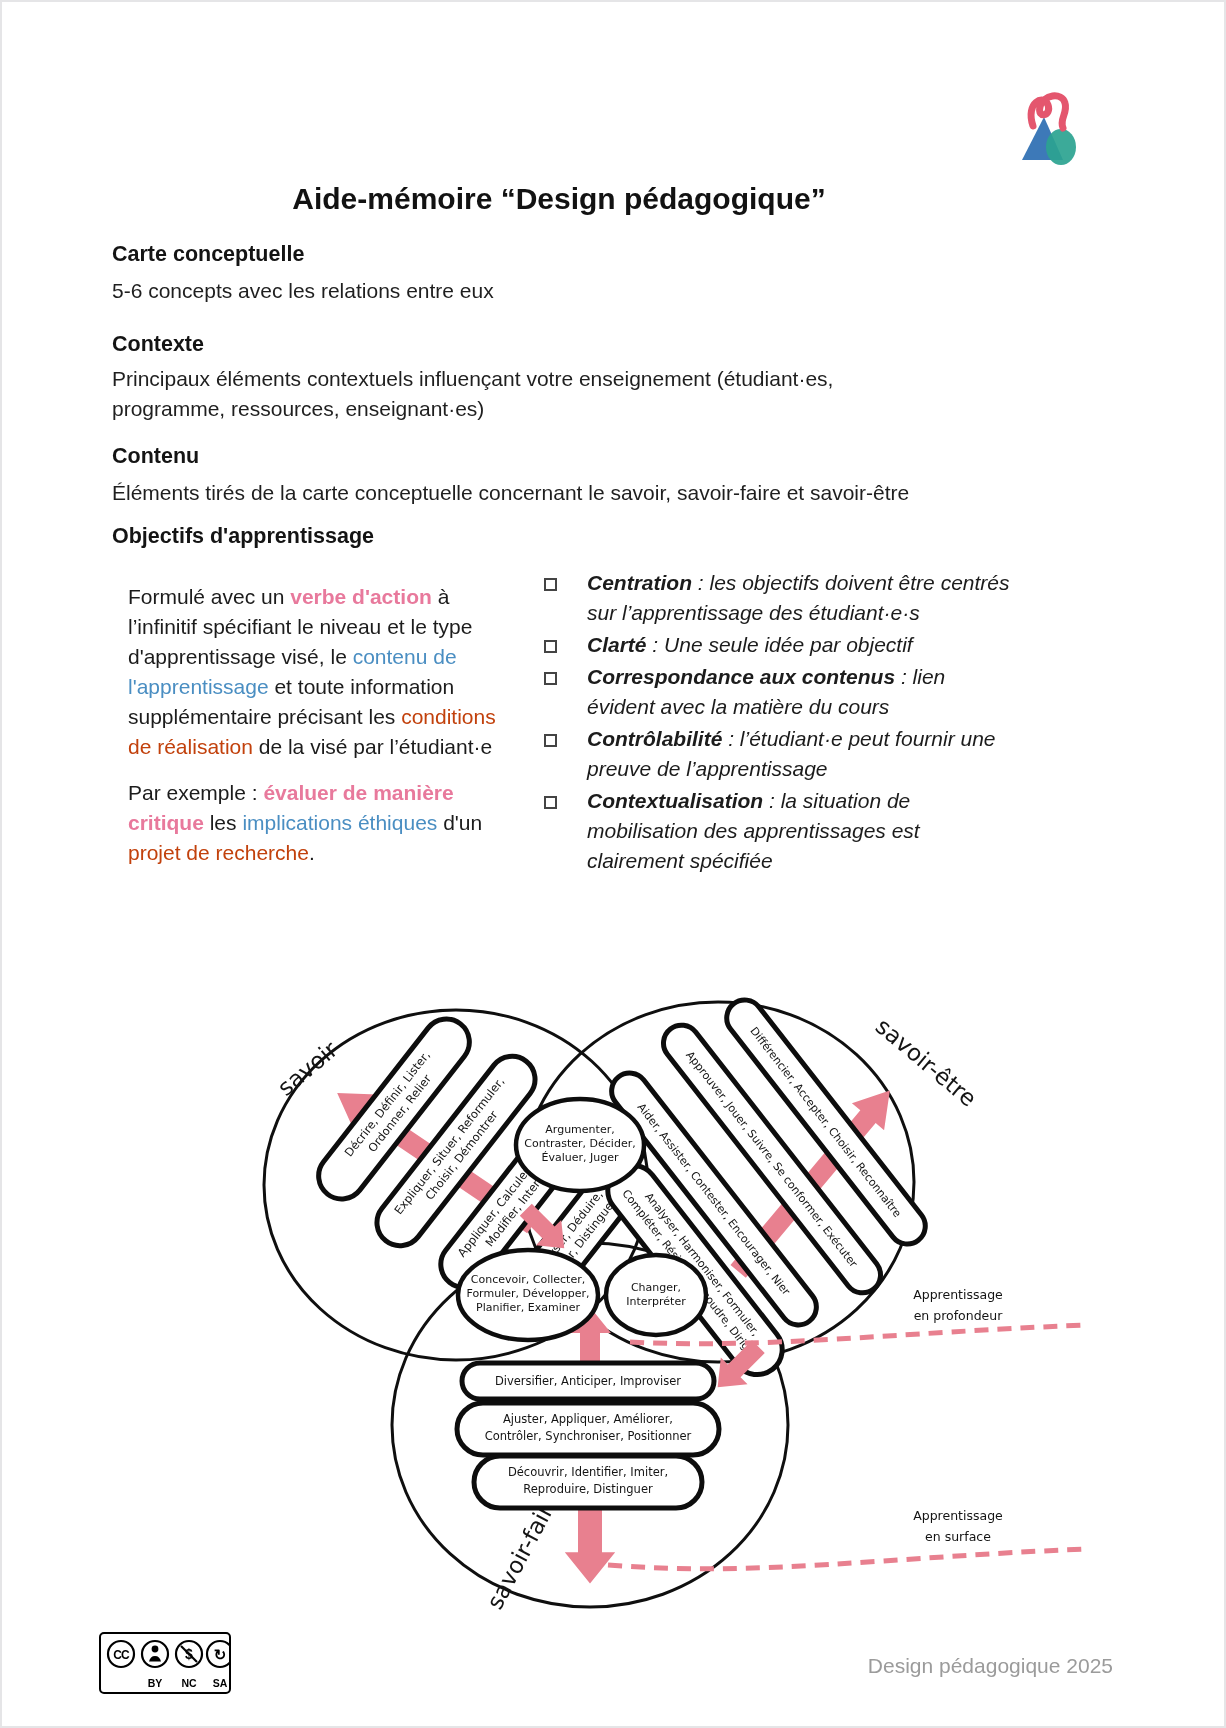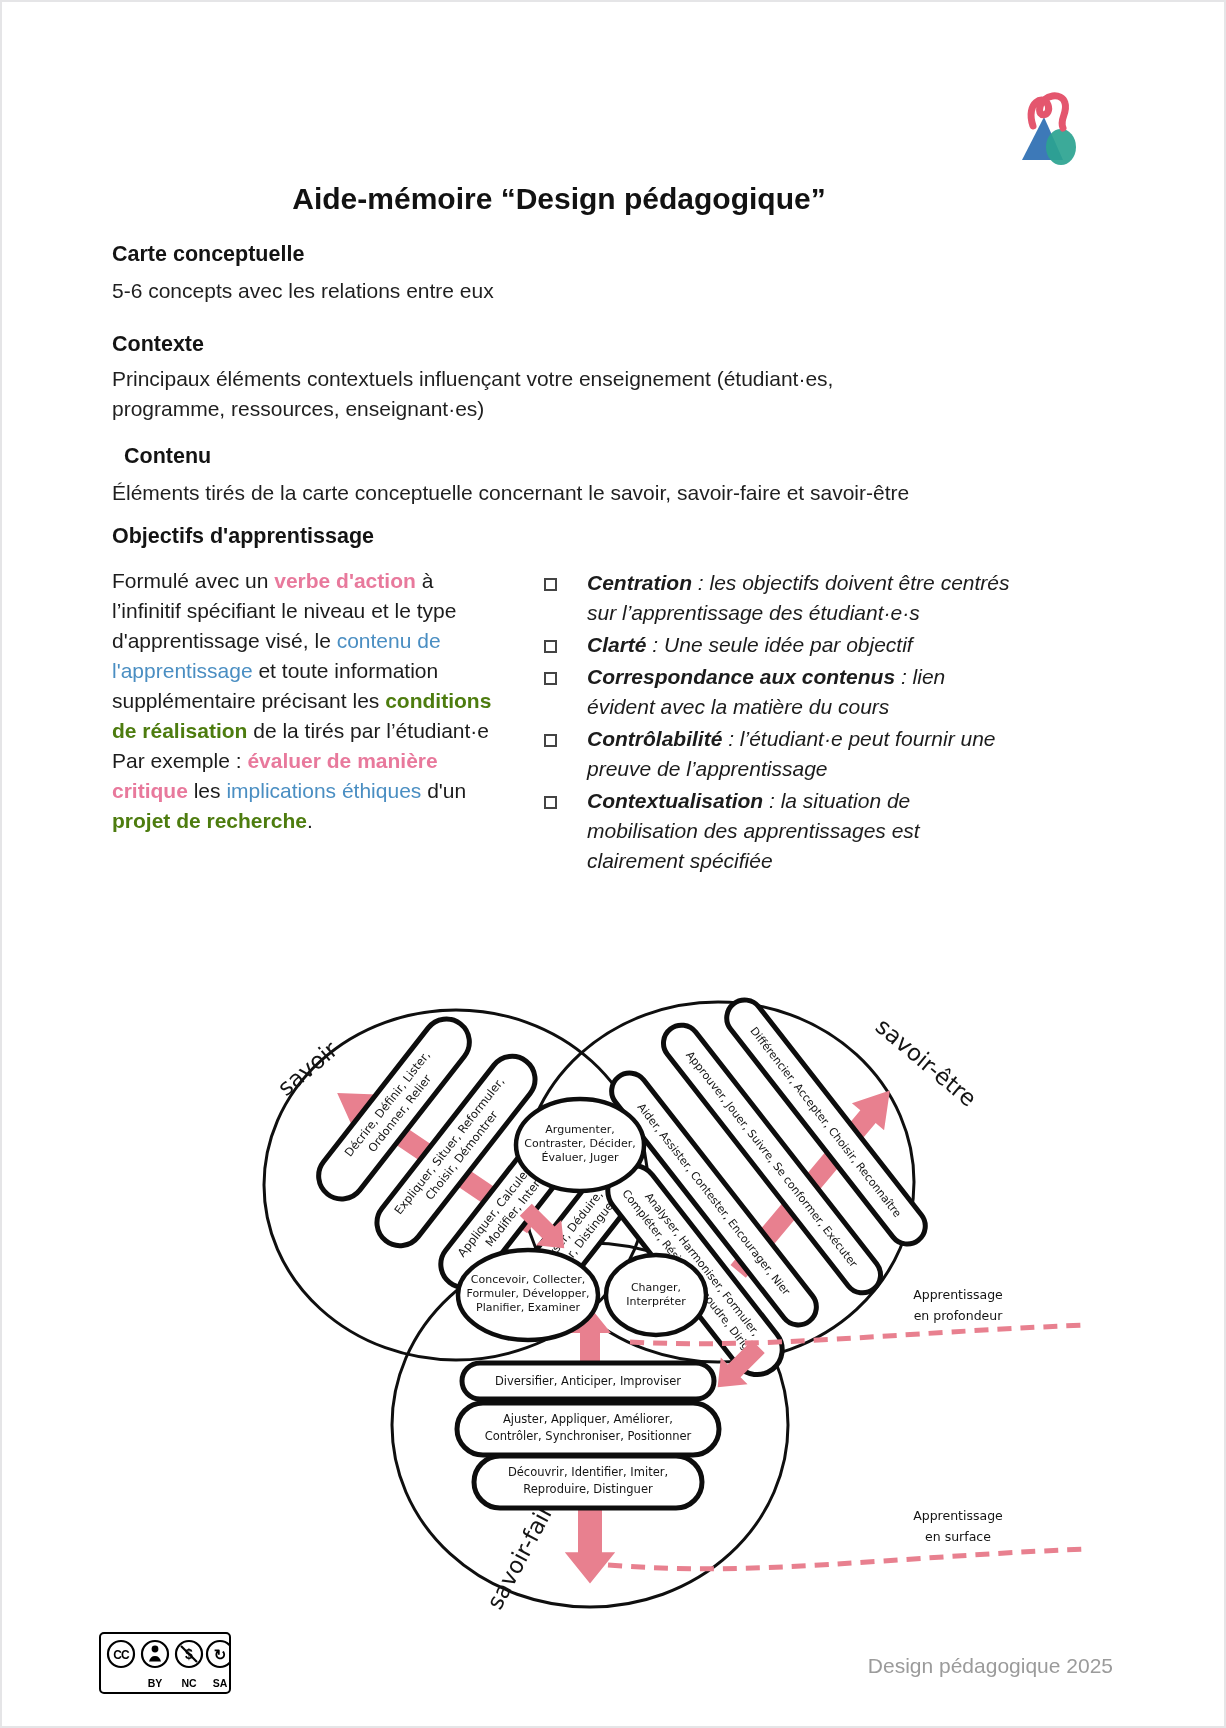--- a/index.html
+++ b/index.html
@@ -9,23 +9,23 @@
   .abs{position:absolute;}
   .title{top:180px;left:0;width:1114px;text-align:center;font-size:30px;font-weight:bold;color:#121212;}
   .h{left:110px;font-size:21.5px;font-weight:bold;color:#141414;}
   .body-line{left:110px;width:1010px;font-size:21px;line-height:30px;color:#1f1f1f;}
   .col-left{left:110px;top:564px;width:486px;font-size:21px;line-height:30px;}
   .col-right{left:540px;top:566px;width:474px;font-size:21px;line-height:30px;}
   .ln{display:block;}
   .b{font-weight:bold;}
   .pink{color:#e8799c;font-weight:bold;}
   .blue{color:#4a8ec2;font-weight:normal;}
-  .green{color:#4d7c0f;font-weight:bold;}
+  .green{color:#c2410c;font-weight:normal;}
   .p2{margin-top:12px;}
-  .para{margin:0;}
+  .para{margin:16px;}
   ul.crit{list-style:none;margin:0;padding:0;}
   ul.crit li{display:flex;align-items:flex-start;margin:0 0 2px 0;}
   .sq{flex:0 0 auto;width:9px;height:9px;border:2px solid #444;margin:10px 30px 0 2px;}
   .crit-text{flex:1;font-style:italic;}
   .footer{right:111px;top:1652px;font-size:21px;color:#9b9b9b;}
   
   svg text{font-family:"DejaVu Sans",sans-serif;fill:#141414;}
   .circle-outline{fill:none;stroke:#0f0f0f;stroke-width:3;}
   .pill{fill:#ffffff;stroke:#0d0d0d;stroke-width:5;}
   .pl{font-size:11.5px;text-anchor:middle;}
@@ -55,33 +55,33 @@
 
   <div class="abs title">Aide-mémoire “Design pédagogique”</div>
 
   <div class="abs h" style="top:240px;">Carte conceptuelle</div>
   <div class="abs body-line" style="top:274px;">5-6 concepts avec les relations entre eux</div>
 
   <div class="abs h" style="top:330px;">Contexte</div>
   <div class="abs body-line" style="top:392px;">programme, ressources, enseignant·es)</div>
   <div class="abs body-line" style="top:362px;">Principaux éléments contextuels influençant votre enseignement (étudiant·es,</div>
 
-  <div class="abs h" style="top:442px;margin-left:12px;">Contenu</div>
+  <div class="abs h" style="top:442px;">Contenu</div>
   <div class="abs body-line" style="top:476px;">Éléments tirés de la carte conceptuelle concernant le savoir, savoir-faire et savoir-être</div>
 
   <div class="abs h" style="top:522px;">Objectifs d'apprentissage</div>
 
   <div class="abs col-left">
     <p class="para">
       <span class="ln"><span>Formulé avec un </span><span class="pink">verbe d'action</span><span> à</span></span>
       <span class="ln"><span>l’infinitif spécifiant le niveau et le type</span></span>
       <span class="ln"><span>d'apprentissage visé, le </span><span class="blue">contenu de</span></span>
       <span class="ln"><span class="blue">l'apprentissage</span><span> et toute information</span></span>
       <span class="ln"><span>supplémentaire précisant les </span><span class="green">conditions</span></span>
-      <span class="ln"><span class="green">de réalisation</span><span> de la tirés par l’étudiant·e</span></span>
+      <span class="ln"><span class="green">de réalisation</span><span> de la visé par l’étudiant·e</span></span>
     </p>
     <p class="para p2">
       <span class="ln"><span>Par exemple : </span><span class="pink">évaluer de manière</span></span>
       <span class="ln"><span class="pink">critique</span><span> les </span><span class="blue">implications éthiques</span><span> d'un</span></span>
       <span class="ln"><span class="green">projet de recherche</span><span>.</span></span>
     </p>
   </div>
 
   <div class="abs col-right">
     <ul class="crit">

